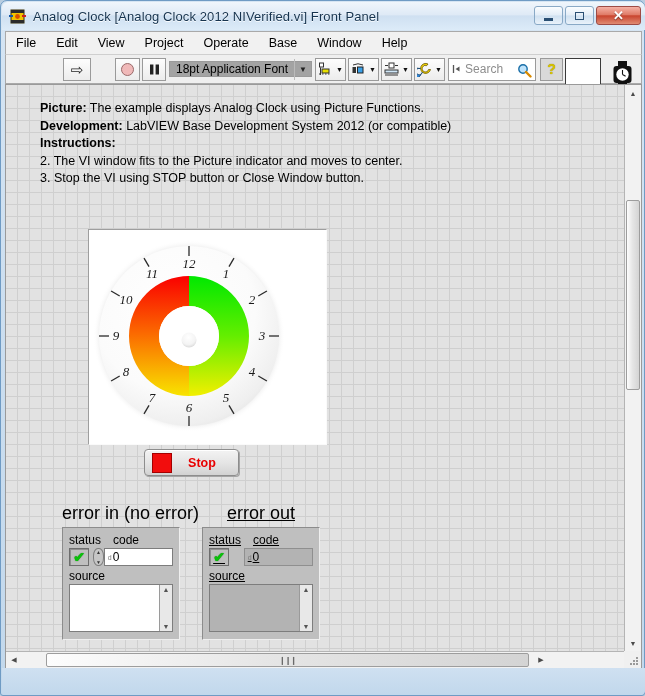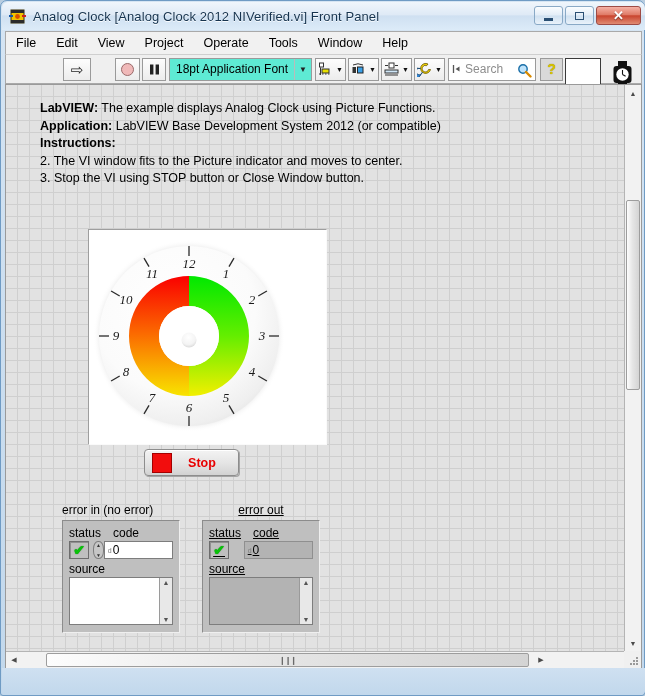--- a/index.html
+++ b/index.html
@@ -75,22 +75,22 @@
   }
   .tb-btn{
     height:23px;min-width:23px;box-sizing:border-box;
     border:1px solid #9a9a9a;
     background:linear-gradient(180deg,#fdfdfd 0%,#ececec 100%);
     display:flex;align-items:center;justify-content:center;
     margin:0 1px;position:relative;
   }
   .tb-arrow{font-size:15px;color:#222;line-height:1;}
   .tb-combo{
-    height:23px;box-sizing:border-box;
-    border:1px solid #9a9a9a;background:#5eead4;
+    height:16px;box-sizing:border-box;
+    border:1px solid #9a9a9a;background:#a3a3a3;
     display:flex;align-items:center;margin:0 2px;justify-content:center;
   }
   .tb-combo .txt{font-size:12px;padding:0 6px;color:#000;white-space:nowrap;}
   .tb-combo .div{width:1px;height:21px;background:#bbb;}
   .tb-combo .caret{width:16px;text-align:center;font-size:8px;color:#222;}
   .caretsm{font-size:7px;color:#111;margin-left:2px;}
   .tb-search{
     height:23px;width:88px;box-sizing:border-box;
     border:1px solid #9a9a9a;background:#fff;
     display:flex;align-items:center;margin:0 2px;position:relative;
@@ -154,21 +154,21 @@
     width:18px;height:18px;margin-left:7px;
     background:#f20d0d;border:1px solid #a40000;
   }
   #stop-label{
     flex:1;text-align:center;font-size:12.5px;font-weight:bold;color:#e80000;
     padding-right:6px;
   }
 
   
   .cluster-wrap{position:absolute;}
-  .cluster-title{font-size:12px;color:#000;margin-bottom:3px;display:block;}
+  .cluster-title{font-size:18px;color:#000;margin-bottom:3px;display:block;}
   .cluster-box{
     width:118px;box-sizing:border-box;
     background:#bfbfbf;
     border-top:1px solid #8c8c8c;border-left:1px solid #8c8c8c;
     border-right:1px solid #efefef;border-bottom:1px solid #efefef;
     padding:5px 6px 7px 6px;
     position:relative;
   }
   .cl-row{display:flex;align-items:flex-end;}
   .sub-label{font-size:12px;color:#000;display:block;line-height:14px;}
@@ -277,21 +277,21 @@
       </div>
     </div>
   </div>
 
   <div id="menubar">
     <div class="menu-item">File</div>
     <div class="menu-item">Edit</div>
     <div class="menu-item">View</div>
     <div class="menu-item">Project</div>
     <div class="menu-item">Operate</div>
-    <div class="menu-item">Tools</div>
+    <div class="menu-item">Base</div>
     <div class="menu-item">Window</div>
     <div class="menu-item">Help</div>
   </div>
 
   <div id="toolbar">
     <div style="width:56px"></div>
 
     <div class="tb-btn" style="width:28px">
       <span class="tb-arrow">⇨</span>
     </div>
@@ -381,24 +381,24 @@
       </svg>
     </div>
   </div>
 
   <div id="panel-outer">
 
     <div id="panel">
 
       <div id="textblock">
         <div class="line">
-          <b>LabVIEW:</b><span> The example displays Analog Clock using Picture Functions.</span>
+          <b>Picture:</b><span> The example displays Analog Clock using Picture Functions.</span>
         </div>
         <div class="line">
-          <b>Application:</b><span> LabVIEW Base Development System 2012 (or compatible)</span>
+          <b>Development:</b><span> LabVIEW Base Development System 2012 (or compatible)</span>
         </div>
         <div class="line">
           <b>Instructions:</b>
         </div>
         <div class="line">2. The VI window fits to the Picture indicator and moves to center.</div>
         <div class="line">3. Stop the VI using STOP button or Close Window button.</div>
       </div>
 
       <div id="picture-indicator">
         <svg id="clock" viewBox="0 0 192 208">

